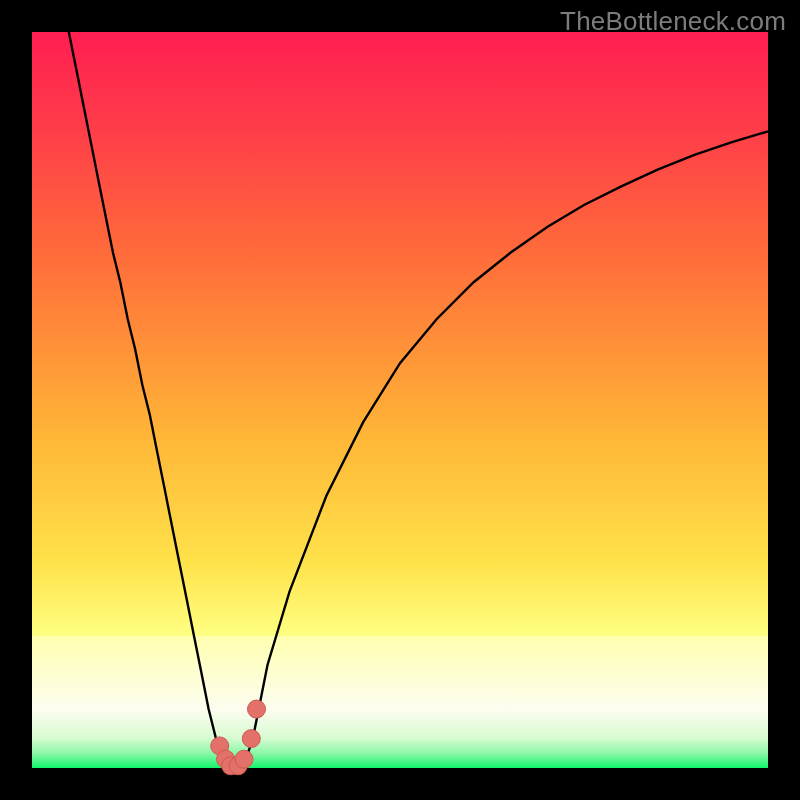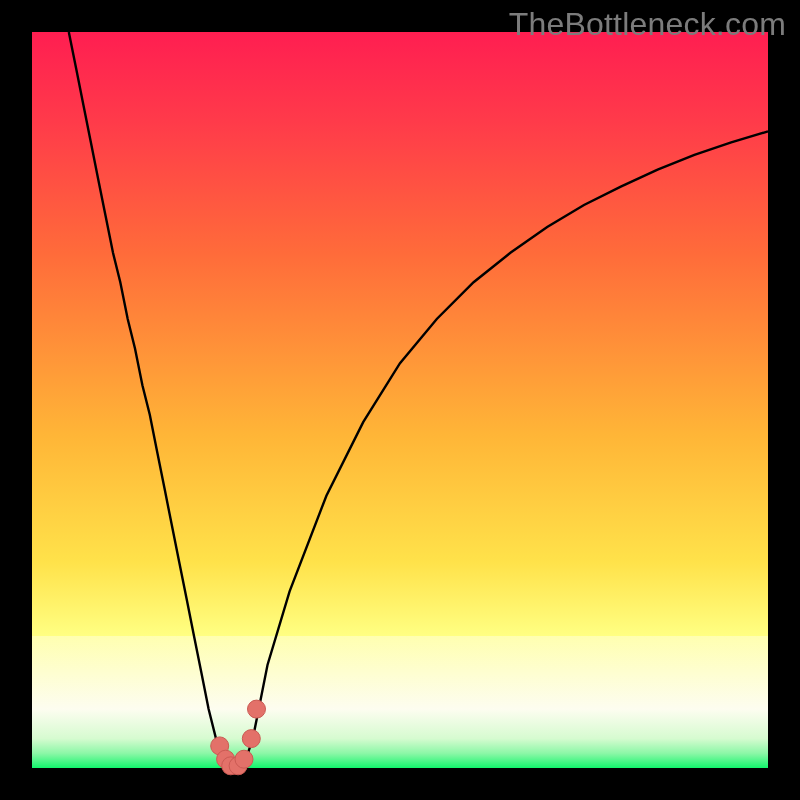--- a/index.html
+++ b/index.html
@@ -16,21 +16,21 @@
     left: 0;
     top: 0;
     width: 800px;
     height: 800px;
     background: #000;
   }
   .watermark {
     position: absolute;
     top: 6px;
     right: 14px;
-    font-size: 32px;
+    font-size: 26px;
     font-weight: 400;
     color: #7c7c7c;
     letter-spacing: 0.2px;
   }
   svg {
     position: absolute;
     left: 0;
     top: 0;
   }
 </style>

